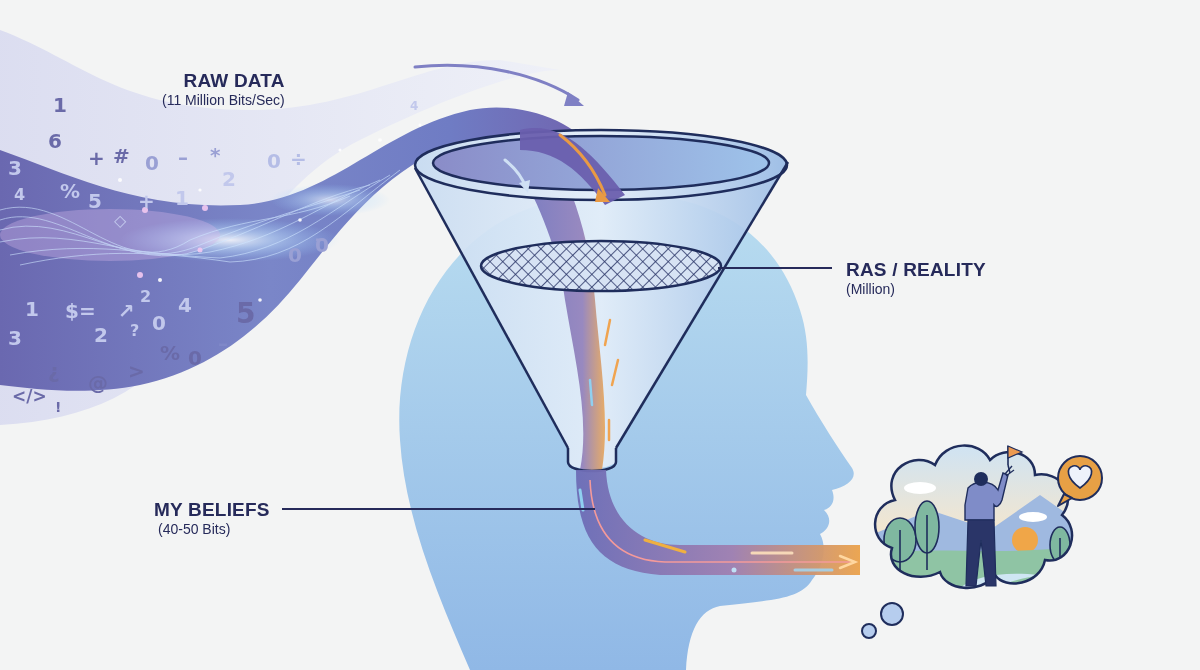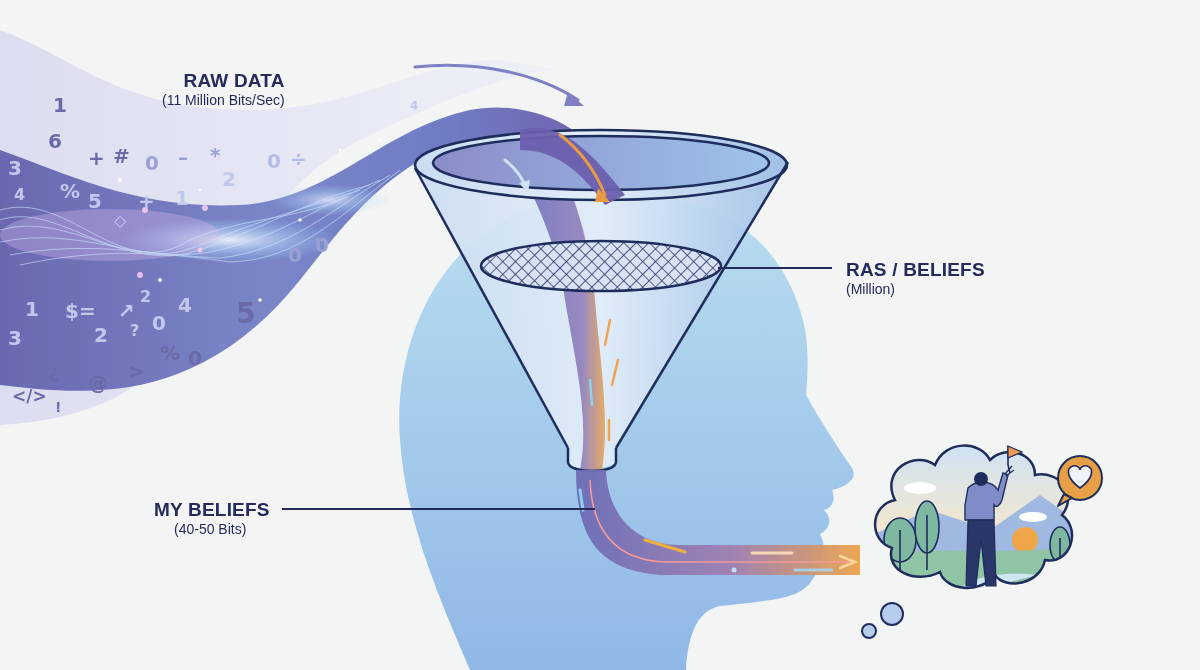--- a/index.html
+++ b/index.html
@@ -251,20 +251,20 @@
     <path d="M1080 488 C1066 478 1066 468 1073 466 C1077 465 1080 468 1080 470 C1080 468 1083 465 1087 466 C1094 468 1094 478 1080 488 Z" fill="#eef2fb" stroke="#1f2d5c" stroke-width="1.6"></path>
   </g>
 </svg>
 
 <div class="label" id="label-raw">
   <span class="title">RAW DATA</span>
   <span class="sub">(11 Million Bits/Sec)</span>
 </div>
 
 <div class="label" id="label-ras">
-  <span class="title">RAS / BELIEFS</span>
+  <span class="title">RAS / REALITY</span>
   <span class="sub">(Million)</span>
 </div>
 
 <div class="label" id="label-reality">
   <span class="title">MY BELIEFS</span>
-  <span class="sub" style="margin-left:20px">(40-50 Bits)</span>
+  <span class="sub" style="margin-left:4px">(40-50 Bits)</span>
 </div>
 
 </body></html>

